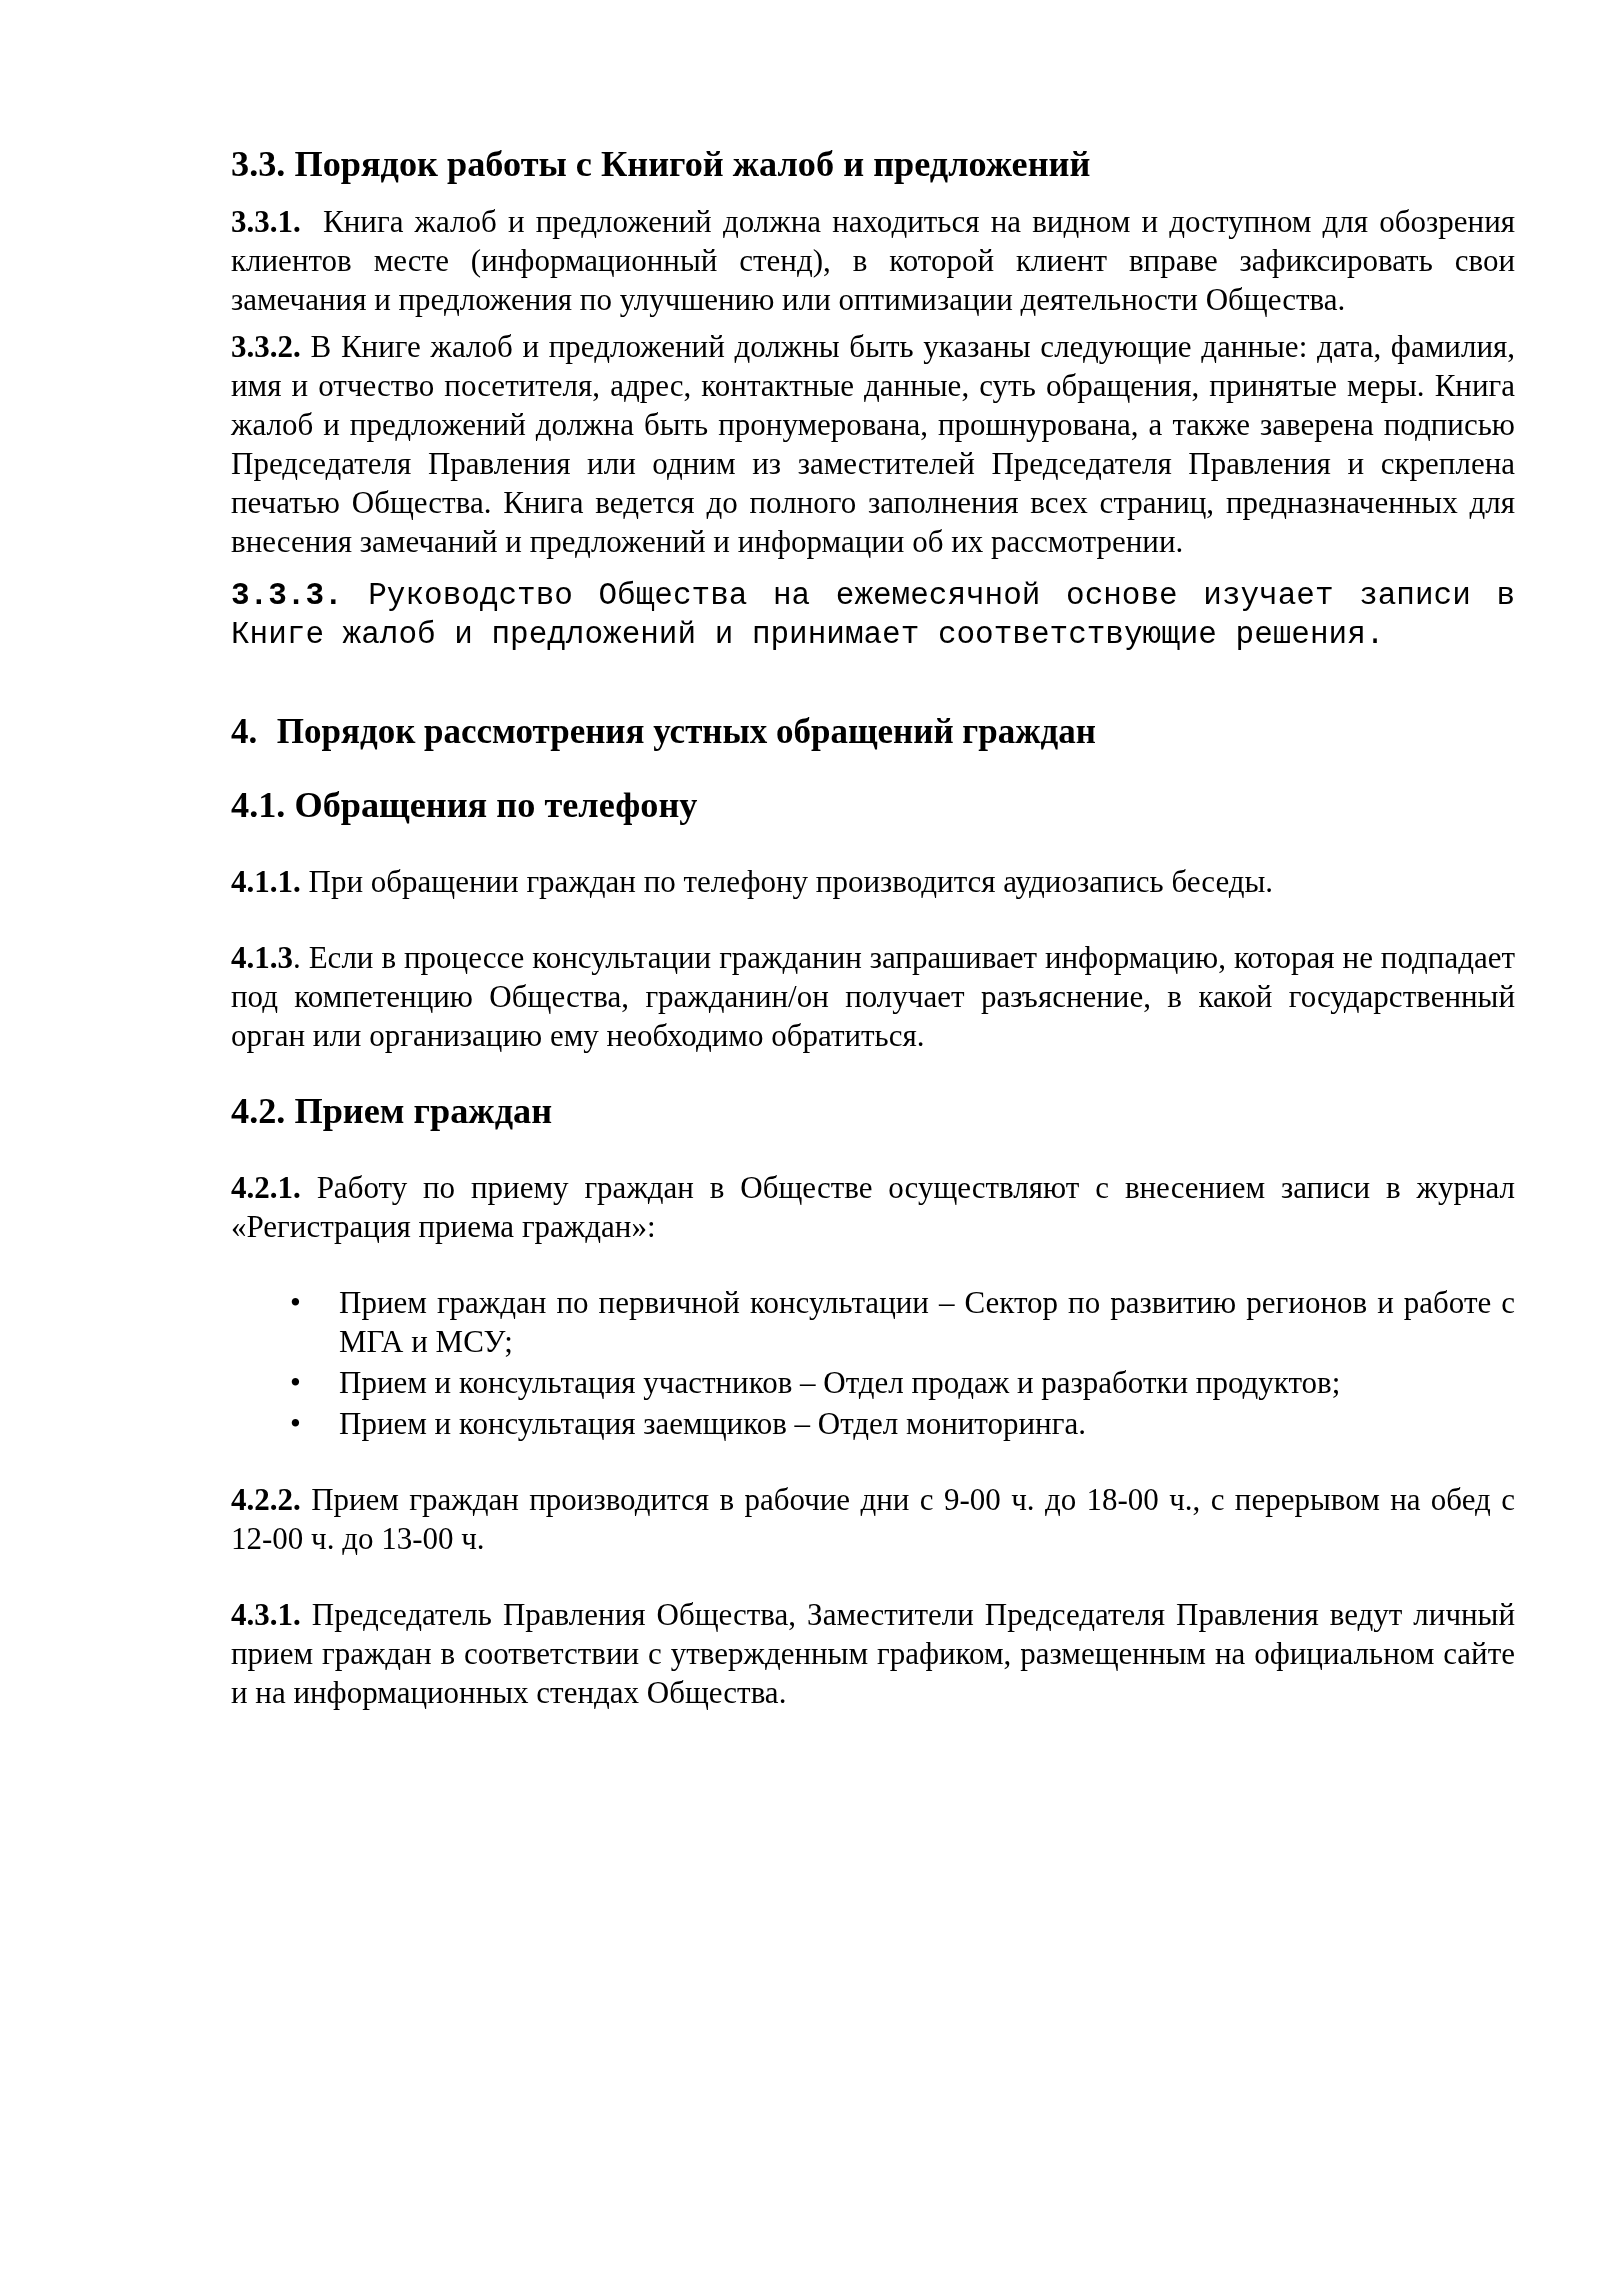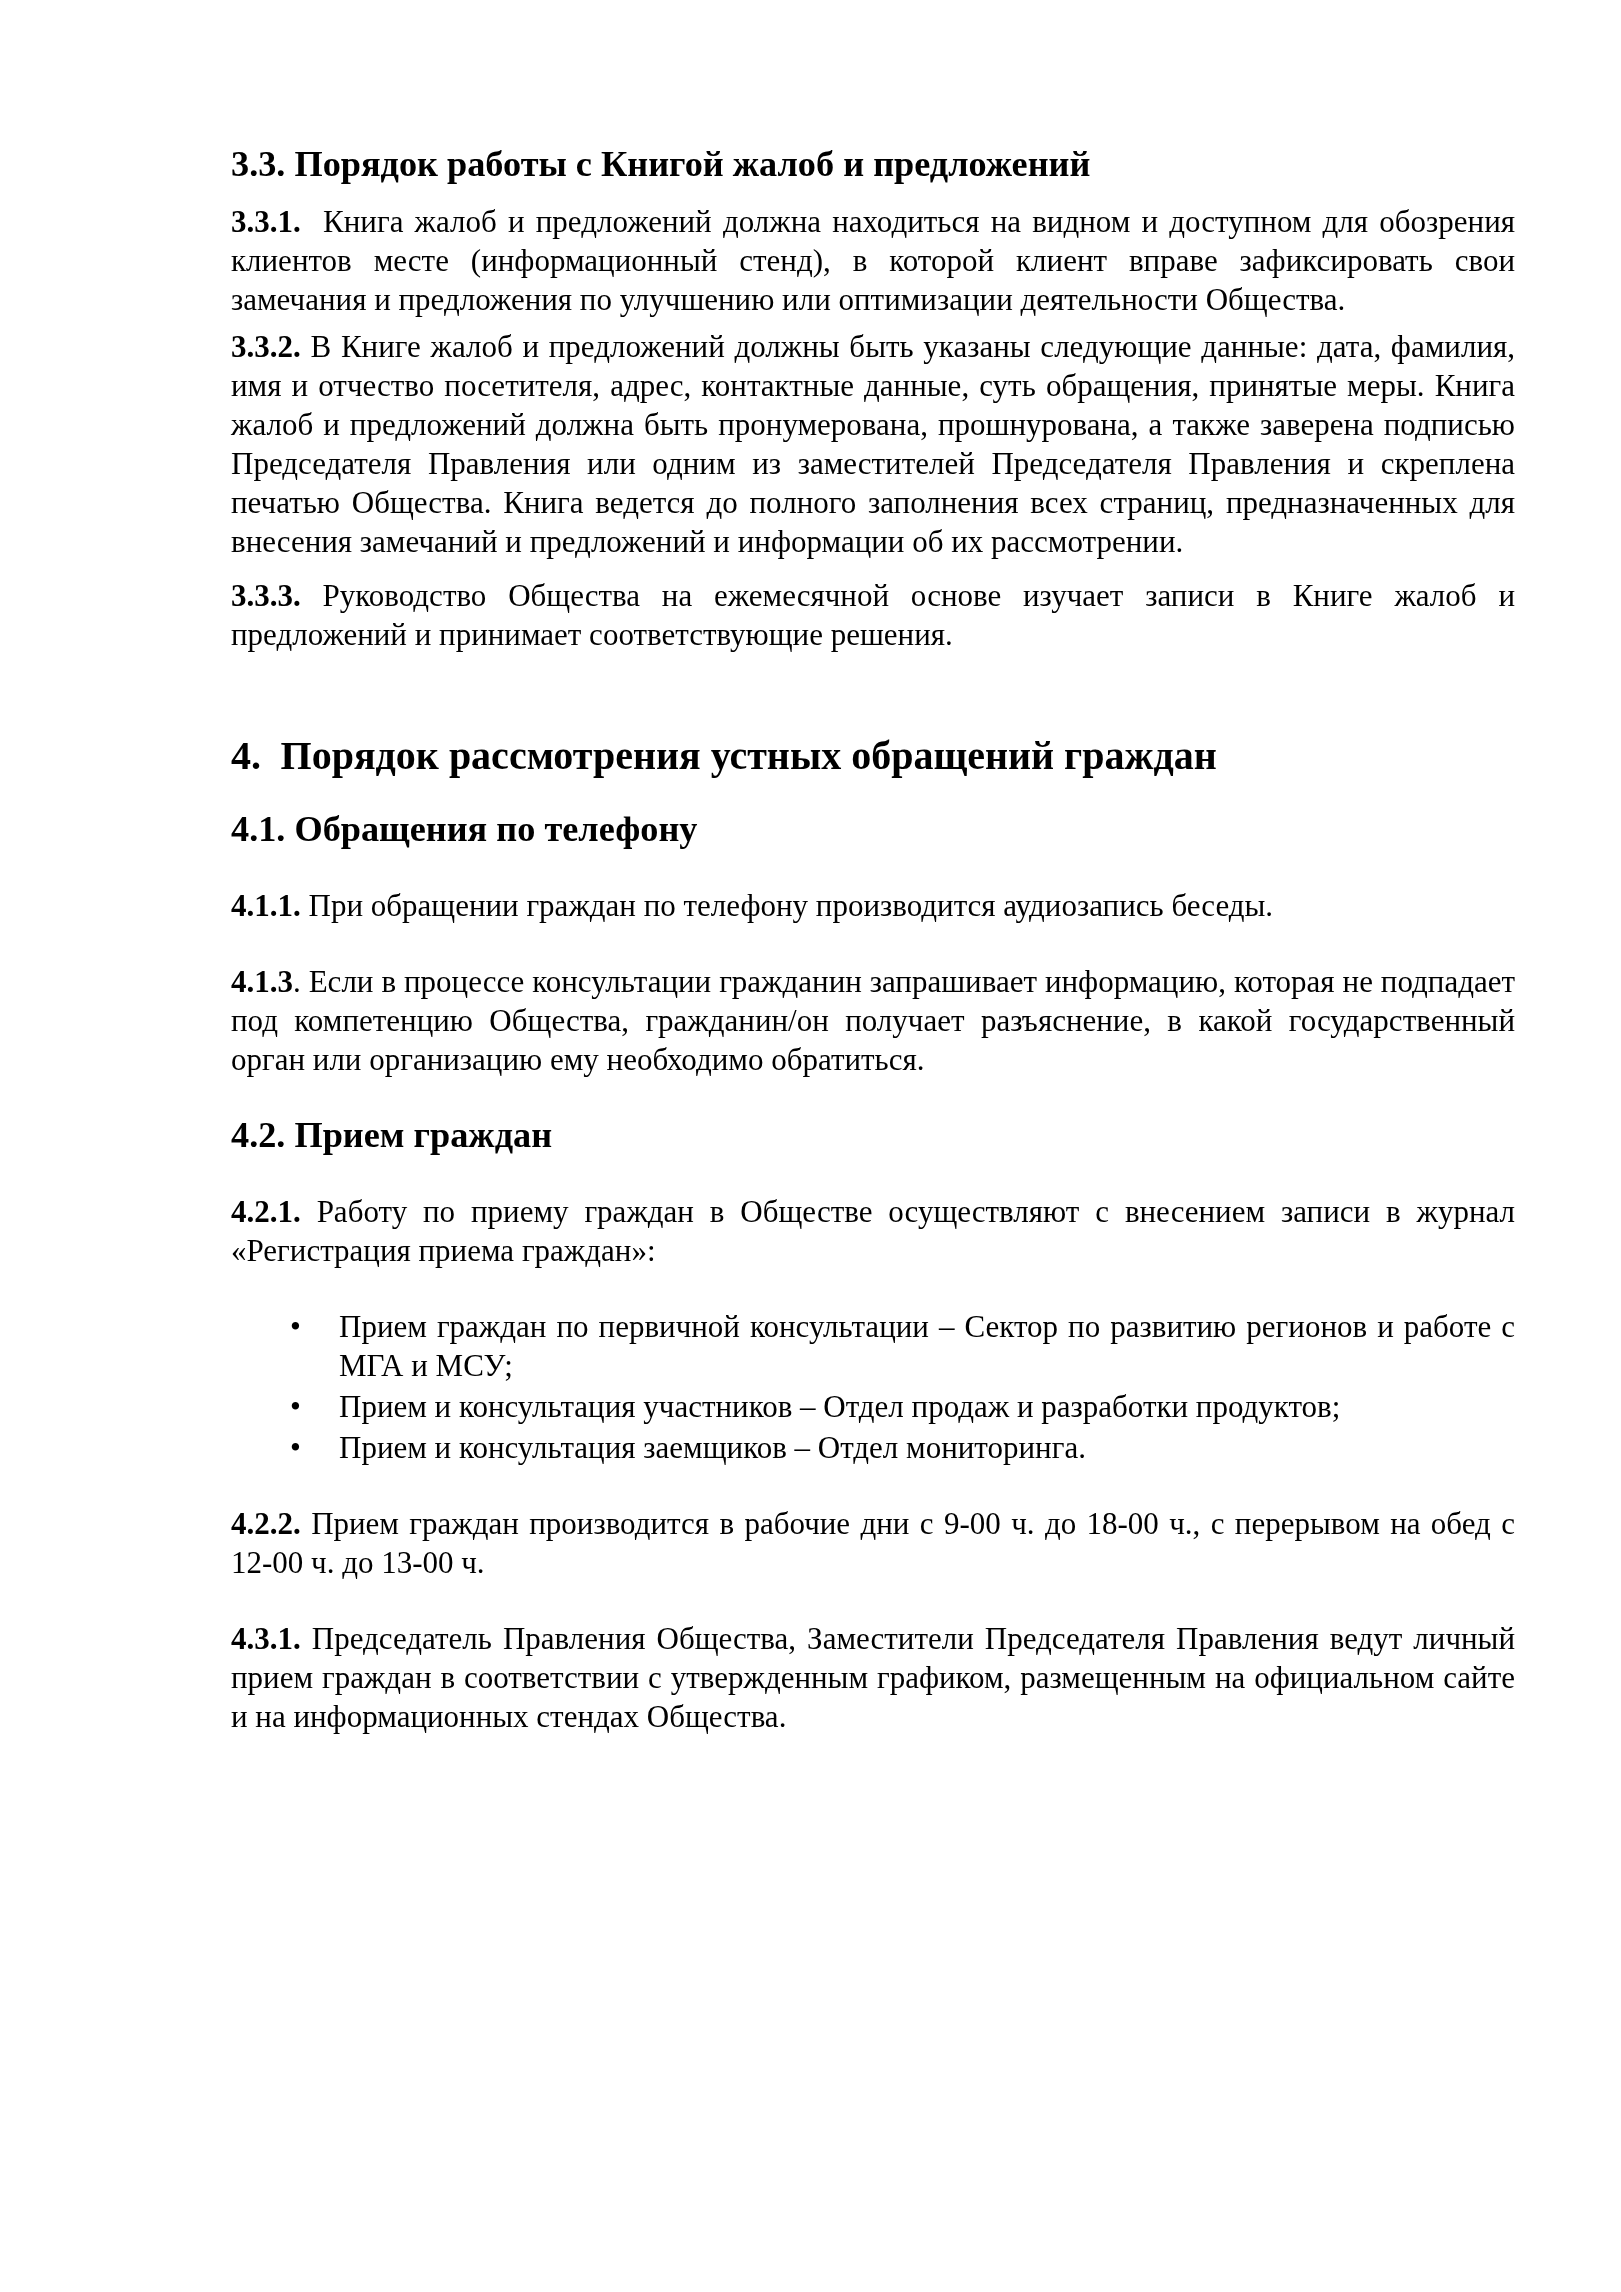--- a/index.html
+++ b/index.html
@@ -53,23 +53,23 @@
 <body>
 
 <div class="page">
 
   <h3 class="heading" style="margin-bottom:17.6px;">3.3. Порядок работы с Книгой жалоб и предложений</h3>
 
   <p class="para" style="margin-bottom:8px; white-space:pre-wrap;"><span class="num">3.3.1.</span><span>  Книга жалоб и предложений должна находиться на видном и доступном для обозрения клиентов месте (информационный стенд), в которой клиент вправе зафиксировать свои замечания и предложения по улучшению или оптимизации деятельности Общества.</span></p>
 
   <p class="para" style="margin-bottom:15.7px;"><span class="num">3.3.2.</span><span> В Книге жалоб и предложений должны быть указаны следующие данные: дата, фамилия, имя и отчество посетителя, адрес, контактные данные, суть обращения, принятые меры. Книга жалоб и предложений должна быть пронумерована, прошнурована, а также заверена подписью Председателя Правления или одним из заместителей Председателя Правления и скреплена печатью Общества. Книга ведется до полного заполнения всех страниц, предназначенных для внесения замечаний и предложений и информации об их рассмотрении.</span></p>
 
-  <p class="para" style="margin-bottom:82px;"><span class="num">3.3.3.</span><span> Руководство Общества на ежемесячной основе изучает записи в Книге жалоб и предложений и принимает соответствующие решения.</span></p>
+  <p class="para" style="margin-bottom:58px;font-family:Liberation Mono, monospace;"><span class="num">3.3.3.</span><span> Руководство Общества на ежемесячной основе изучает записи в Книге жалоб и предложений и принимает соответствующие решения.</span></p>
 
-  <h2 class="heading" style="font-size:40px; margin-bottom:35px;"><span>4.</span><span style="display:inline-block; width:19.6px;"></span><span>Порядок рассмотрения устных обращений граждан</span></h2>
+  <h2 class="heading" style="font-size:35px; margin-bottom:35px;"><span>4.</span><span style="display:inline-block; width:19.6px;"></span><span>Порядок рассмотрения устных обращений граждан</span></h2>
 
   <h3 class="heading" style="margin-bottom:37px;">4.1. Обращения по телефону</h3>
 
   <p class="para" style="margin-bottom:37px;"><span class="num">4.1.1.</span><span> При обращении граждан по телефону производится аудиозапись беседы.</span></p>
 
 
   <p class="para" style="margin-bottom:37px;margin-top:19px;"><span class="num">4.1.3</span><span>. Если в процессе консультации гражданин запрашивает информацию, которая не подпадает под компетенцию Общества, гражданин/он получает разъяснение, в какой государственный орган или организацию ему необходимо обратиться.</span></p>
 
   <h3 class="heading" style="margin-bottom:37px;">4.2. Прием граждан</h3>
 

